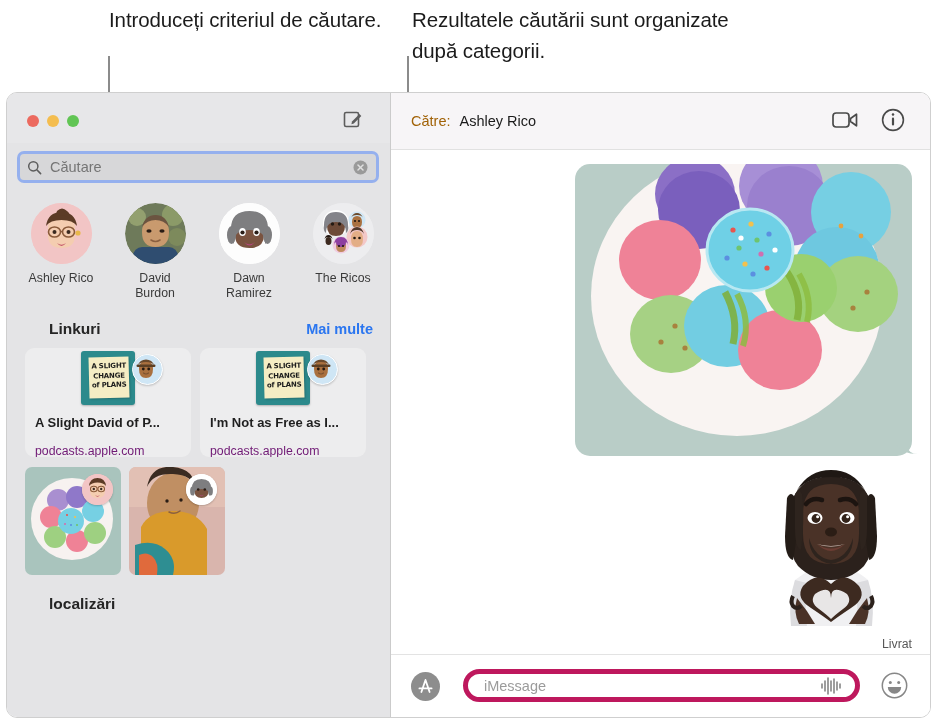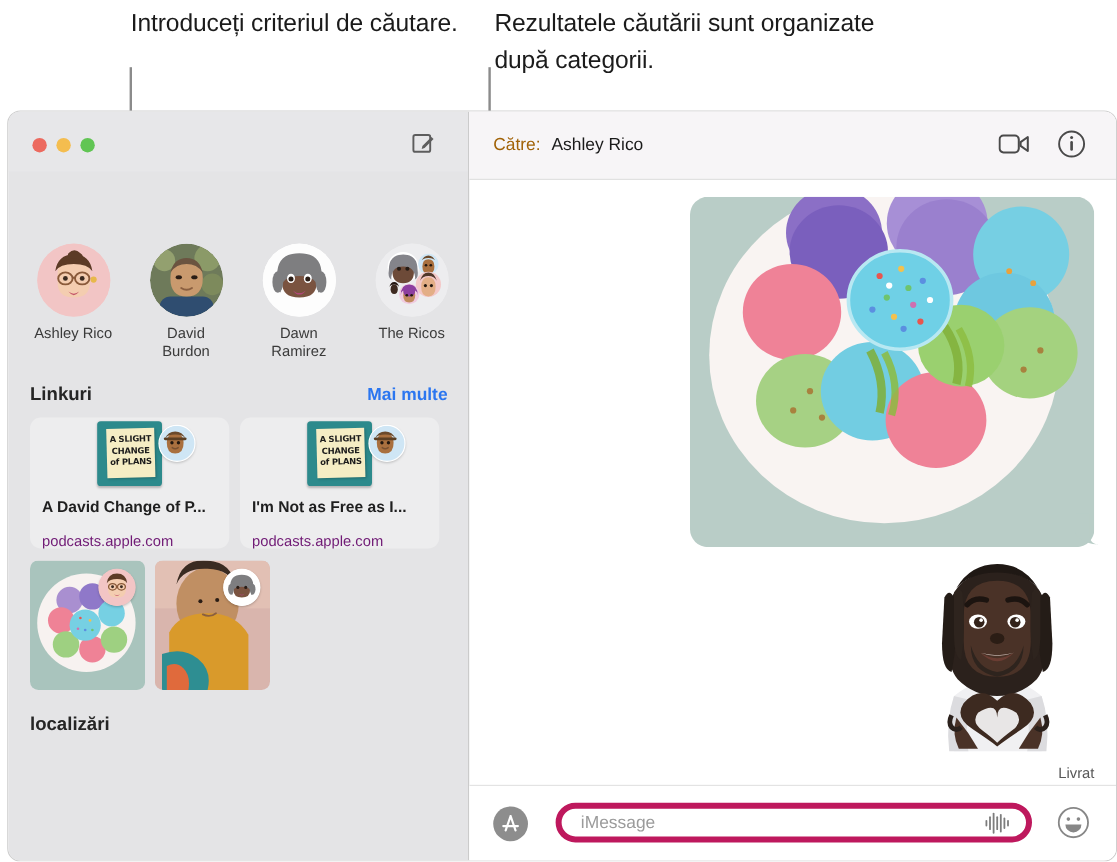--- a/index.html
+++ b/index.html
@@ -120,20 +120,21 @@
 
   
   .section-head {
     display: flex; align-items: baseline;
     padding: 0 17px 0 18px;
     margin-top: 20px;
   }
   .section-title {
     font-size: 15.5px; font-weight: bold; color: #252525;
     flex: 1;
+    margin-left: 24px;
   }
   .section-more {
     font-size: 14.5px; color: #2b76f0; font-weight: bold;
   }
 
   
   #links-row { display: flex; gap: 9px; padding: 10px 0 0 18px; }
   .link-card {
     width: 166px; height: 109px;
     background: #ededee;
@@ -314,20 +315,36 @@
         <div class="traffic" id="tl-zoom"></div>
 
         <div id="compose-btn">
           <svg width="20" height="20" viewBox="0 0 20 20">
             <rect x="1.5" y="3.5" width="14" height="14" rx="1.6" fill="none" stroke="#5d5d5d" stroke-width="1.6"></rect>
             <path d="M9 12.6 L16.5 5.1 L18.3 6.9 L10.8 14.4 L8.4 15.2 Z" fill="#5d5d5d"></path>
           </svg>
         </div>
       </div>
 
+      <div id="search-wrap">
+        <span id="search-icon">
+          <svg width="15" height="15" viewBox="0 0 15 15">
+            <circle cx="6.3" cy="6.3" r="4.6" fill="none" stroke="#5e5e5e" stroke-width="1.5"></circle>
+            <line x1="9.8" y1="9.8" x2="13.6" y2="13.6" stroke="#5e5e5e" stroke-width="1.6" stroke-linecap="round"></line>
+          </svg>
+        </span>
+        <input id="search-input" type="text" value="" placeholder="Căutare" style="">
+        <span id="search-clear">
+          <svg width="15" height="15" viewBox="0 0 15 15">
+            <circle cx="7.5" cy="7.5" r="7" fill="#9a9a9a"></circle>
+            <line x1="5" y1="5" x2="10" y2="10" stroke="#e0e0e0" stroke-width="1.5" stroke-linecap="round"></line>
+            <line x1="10" y1="5" x2="5" y2="10" stroke="#e0e0e0" stroke-width="1.5" stroke-linecap="round"></line>
+          </svg>
+        </span>
+      </div>
 
       <div id="sidebar-scroll">
 
         <div id="contacts-row">
 
           <div class="contact">
             <div class="av" style="background:#f3c8c8;">
               <svg width="61" height="61" viewBox="0 0 61 61">
                 <circle cx="30.5" cy="30.5" r="30.5" fill="#f2c5c5"></circle>
                 <path d="M17 25 q0-12 13.5-12 T44 25 v7 q0 13-13.5 13T17 32Z" fill="#f4cdb0"></path>
@@ -441,21 +458,21 @@
                   <path d="M6 14 q0-8 7-8 t7 8 q0 9-7 9 t-7-9Z" fill="#a9703f"></path>
                   <path d="M4.5 10.5 q2.5-6 8.5-6 t8.5 6 q-2-3.5-8.5-3.5 t-8.5 3.5Z" fill="#6b4a2c"></path>
                   <rect x="3.5" y="9.5" width="19" height="2.4" rx="1.2" fill="#5b3f24"></rect>
                   <circle cx="10.3" cy="14" r="1.4" fill="#22170f"></circle>
                   <circle cx="15.7" cy="14" r="1.4" fill="#22170f"></circle>
                   <path d="M10.5 18 q2.5 2 5 0" fill="none" stroke="#7a5130" stroke-width="1.2" stroke-linecap="round"></path>
                 </svg>
               </div>
             </div>
             <div class="link-meta">
-              <div class="link-title">A David Change of P...</div>
+              <div class="link-title">A Slight David of P...</div>
               <div class="link-host">podcasts.apple.com</div>
             </div>
           </div>
 
           <div class="link-card">
             <div class="link-thumb">
               <div class="podcast-art">
                 <div class="sticky">
                   <div class="sticky-txt">A SLIGHT CHANGE of PLANS</div>
                 </div>

